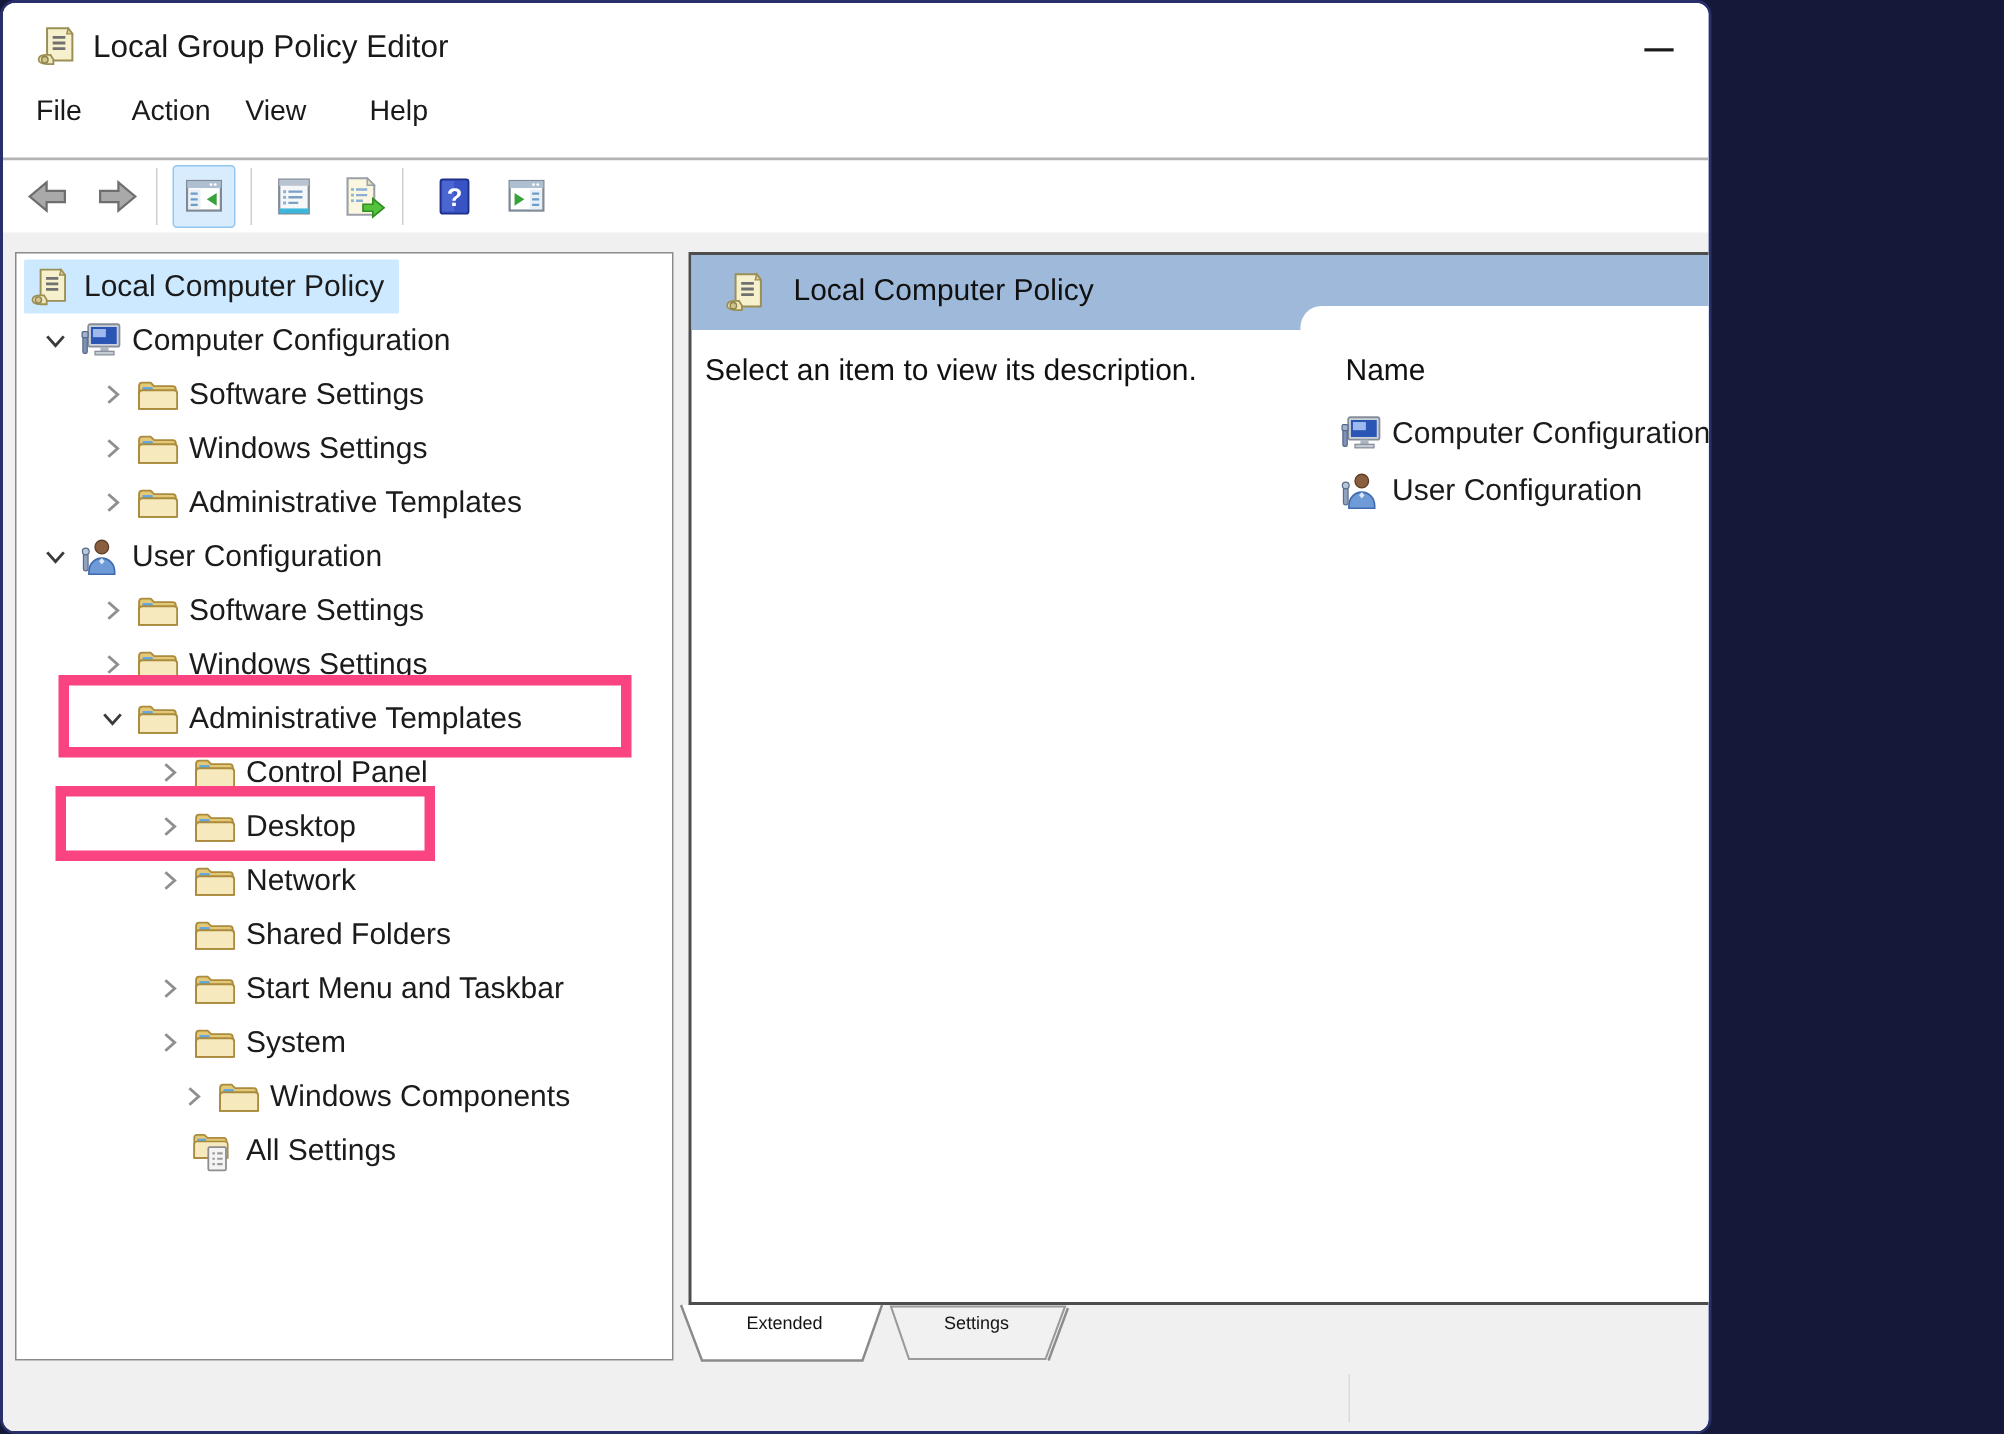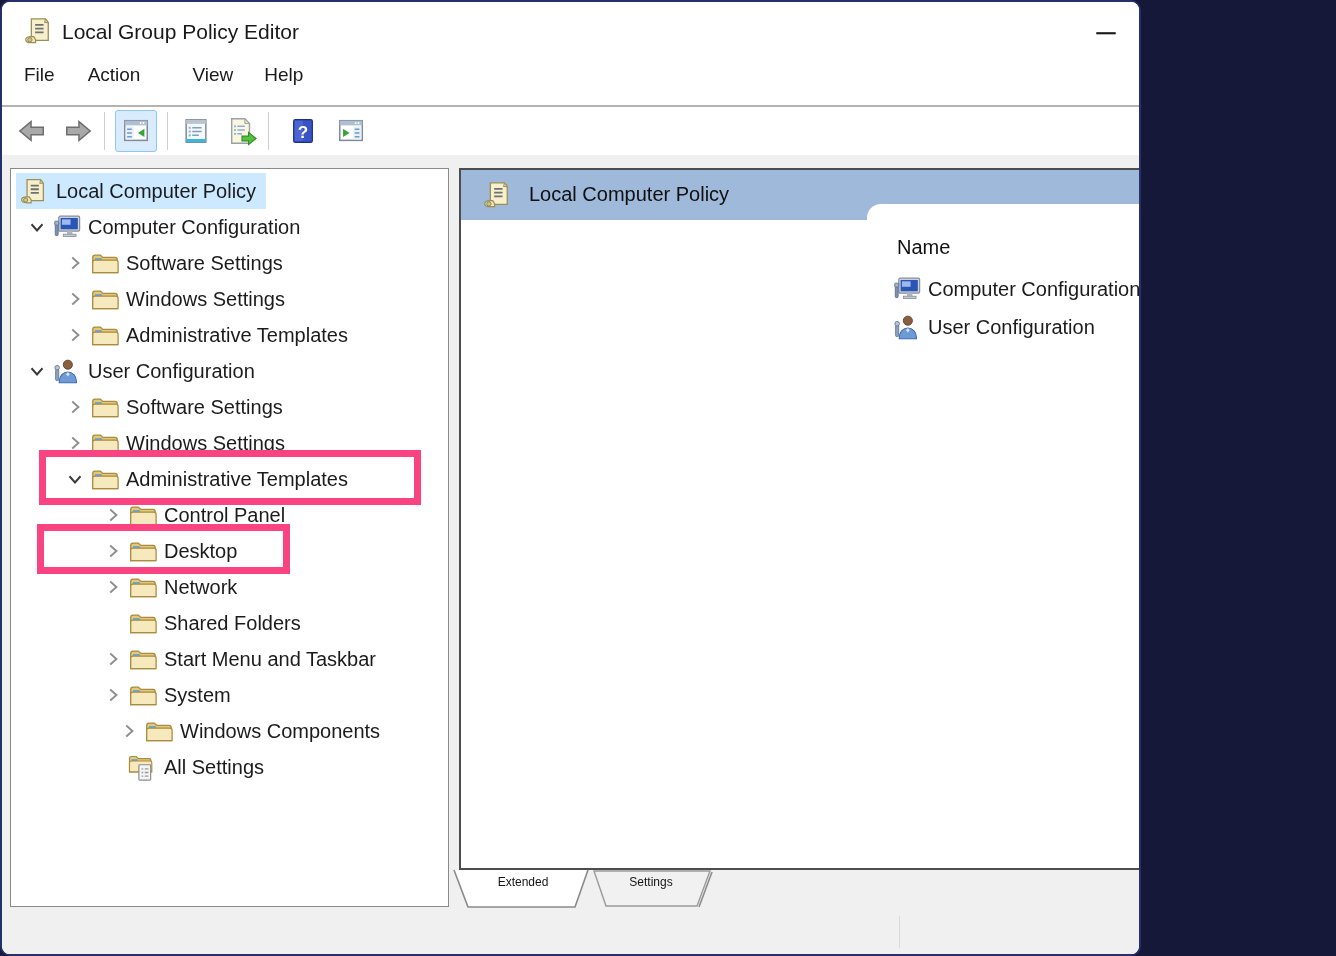--- a/index.html
+++ b/index.html
@@ -206,22 +206,22 @@
     <div class="winbtn" style="left:1262px;">
         <svg>
           <use href="#i-close"></use>
         </svg>
       </div>
   </div>
 
   <div class="menubar">
     <span class="menu-item" style="margin-left:22px;">File</span>
     <span class="menu-item" style="margin-left:33px;">Action</span>
-    <span class="menu-item" style="margin-left:52px;">View</span>
-    <span class="menu-item" style="margin-left:31px;">Help</span>
+    <span class="menu-item" style="margin-left:23px;">View</span>
+    <span class="menu-item" style="margin-left:42px;">Help</span>
   </div>
 
   <div class="toolbar">
     <div class="tb-btn" style="margin-left:10px;">
         <svg>
           <use href="#i-back"></use>
         </svg>
       </div>
     <div class="tb-btn" style="margin-left:6px;">
         <svg>
@@ -499,20 +499,21 @@
 
   </div>
 
   <div class="result-pane">
     <div class="rp-header"></div>
     <div class="rp-list-panel"></div>
     <svg class="rp-header-icon">
         <use href="#i-scroll"></use>
       </svg>
     <div class="rp-header-title">Local Computer Policy</div>
+    <div class="rp-desc">Select an item to view its description.</div>
     <div class="rp-colhead">Name</div>
     <div class="rp-coldiv"></div>
 
     <div class="rp-item" style="top:100px;">
       <span class="ticon">
           <svg>
             <use href="#i-computer"></use>
           </svg>
         </span>
       <span class="tlabel">Computer Configuration</span>

